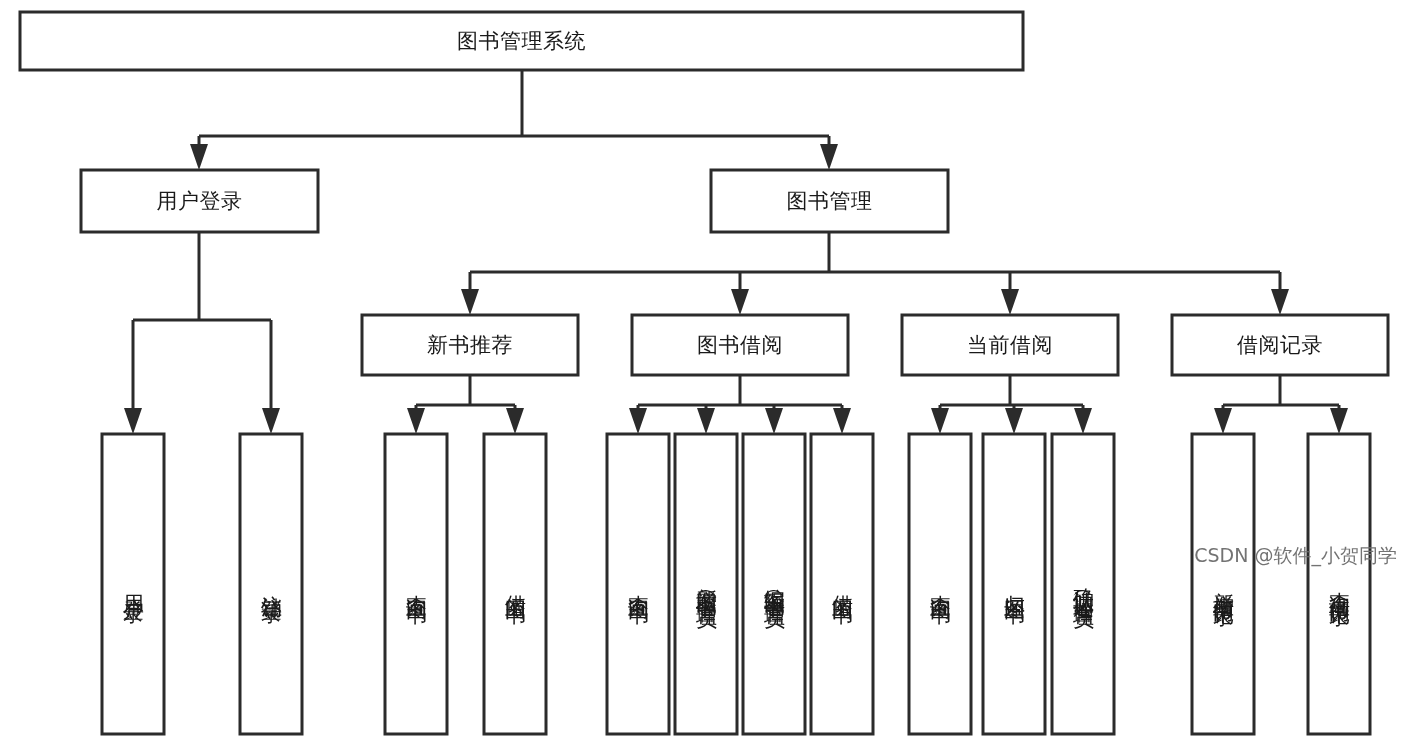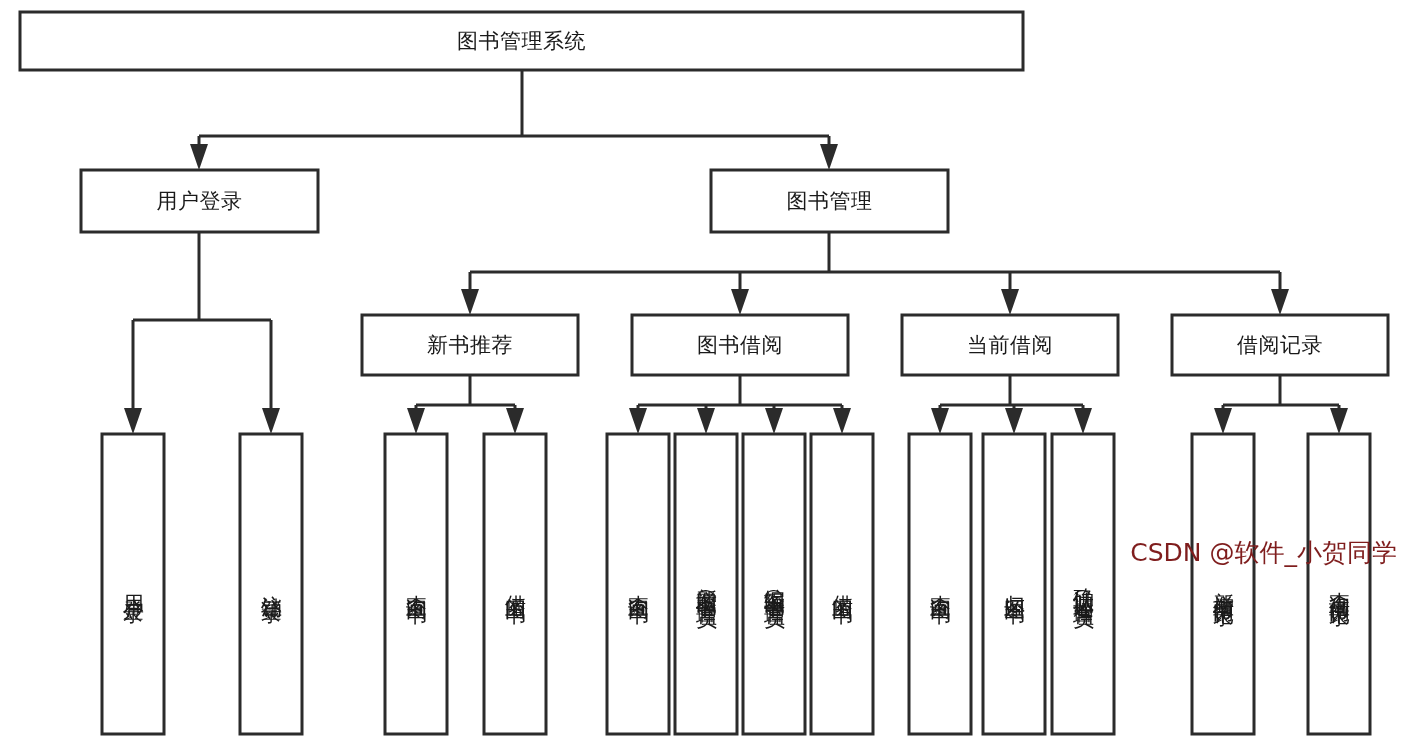--- a/index.html
+++ b/index.html
@@ -64,22 +64,22 @@
     justify-content: center;
     white-space: nowrap;
     pointer-events: none;
     user-select: none;
   }
   .watermark {
     position: absolute;
     right: 8px;
     bottom: 2px;
     font-family: "DejaVu Sans", "Liberation Sans", sans-serif;
-    font-size: 25px;
-    color: #7f1d1d;
+    font-size: 19px;
+    color: #737373;
     white-space: nowrap;
     user-select: none;
   }
 </style>
 </head>
 <body>
 
 <div id="diagram-root">
 
   <svg class="flow" viewBox="0 0 1405 747">

